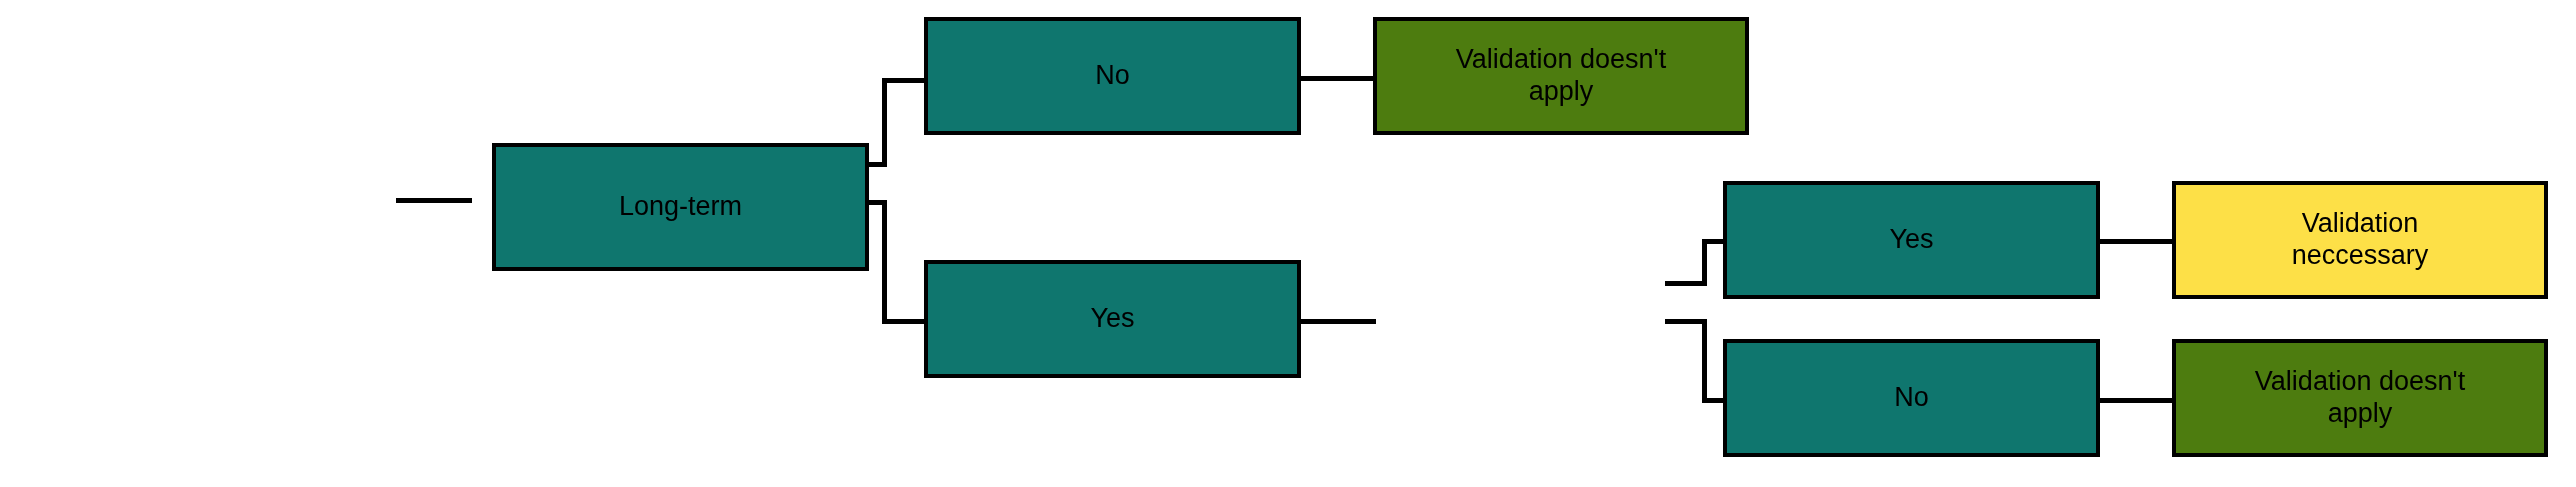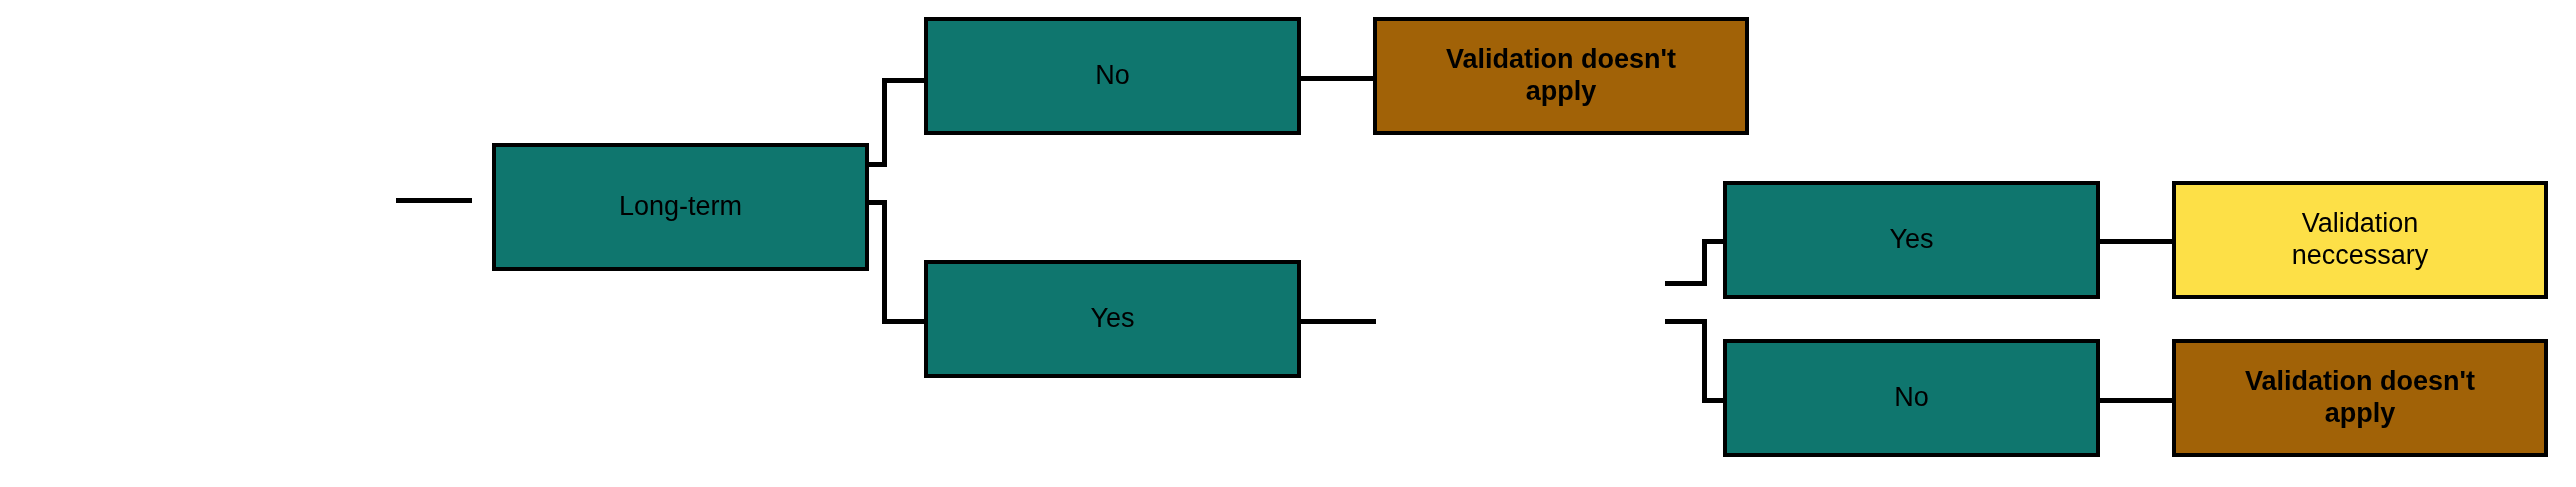--- a/index.html
+++ b/index.html
@@ -30,21 +30,21 @@
     font-size: 27px;
     line-height: 1.18;
     font-family: "Liberation Sans", sans-serif;
     padding: 0 6.8px;
   }
   .node-label {
     display: block;
     white-space: pre-line;
   }
   .node.fill-white { background: #0f766e; }
-  .node.fill-light { background: #a16207; font-weight: bold; }
+  .node.fill-light { background: #4d7c0f; }
   .node.fill-dark  { background: #fde047; }
 
   .edge {
     position: absolute;
     background: #000000;
   }
   .edge.h { height: 4.8px; }
   .edge.v { width: 4.8px; }
 </style>
 </head>

